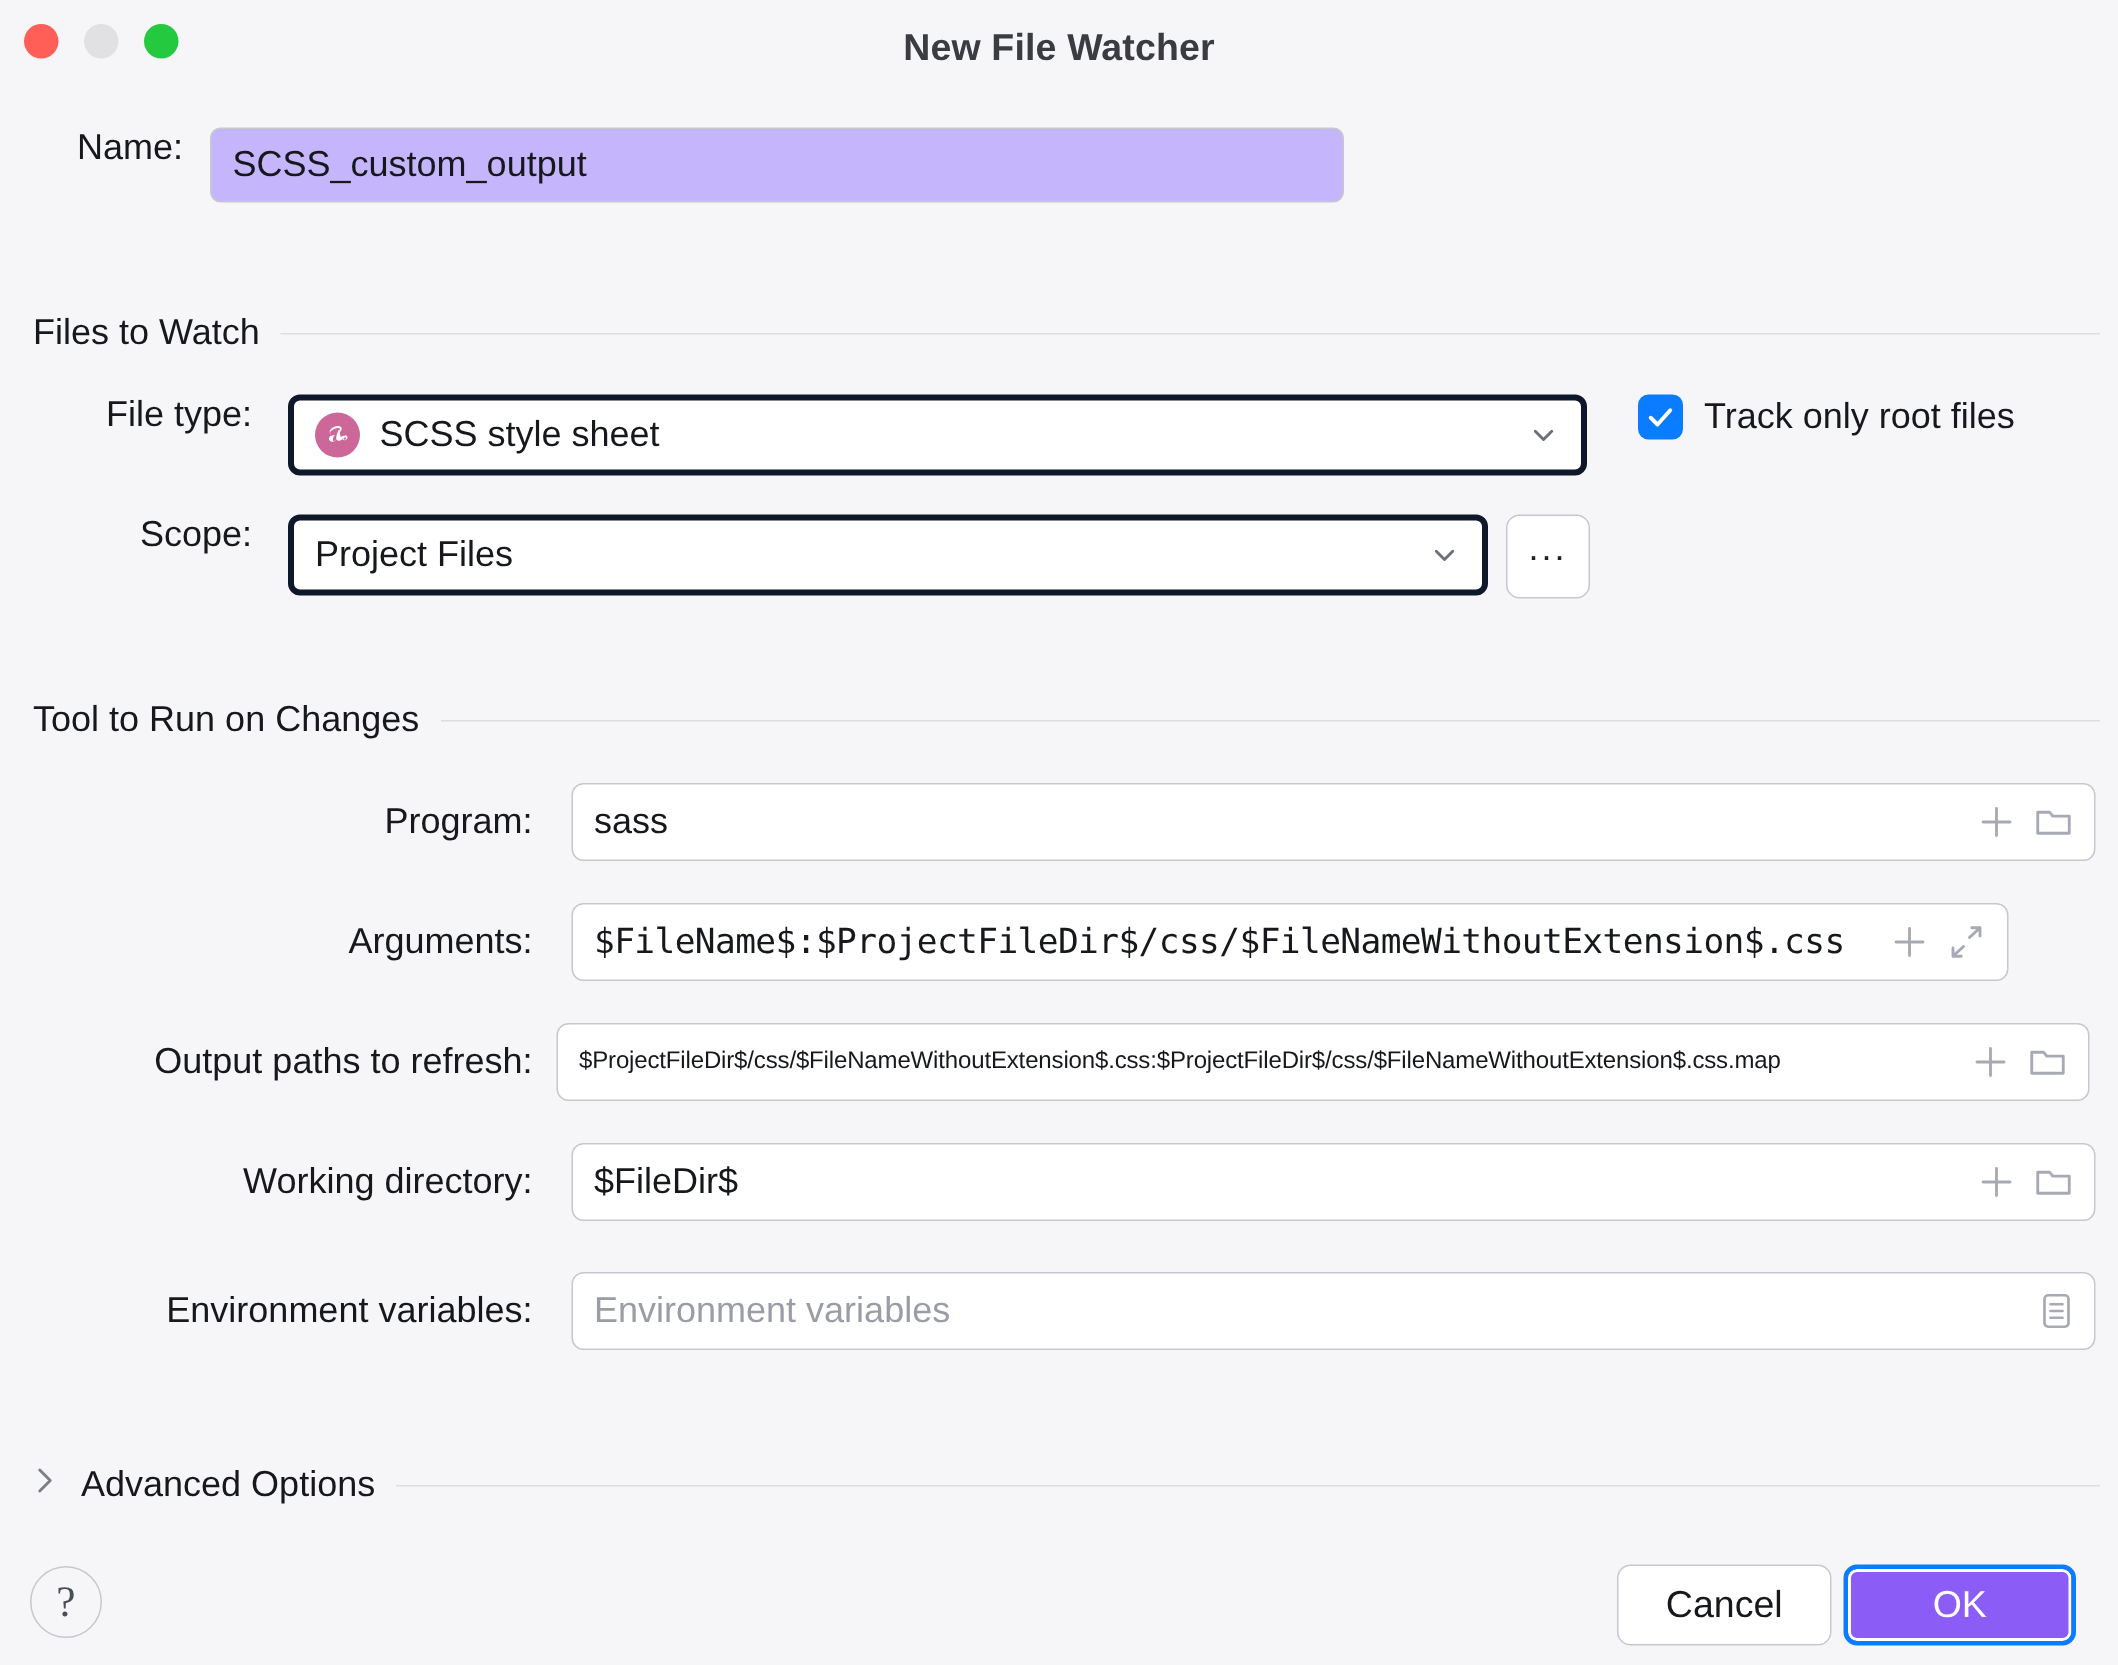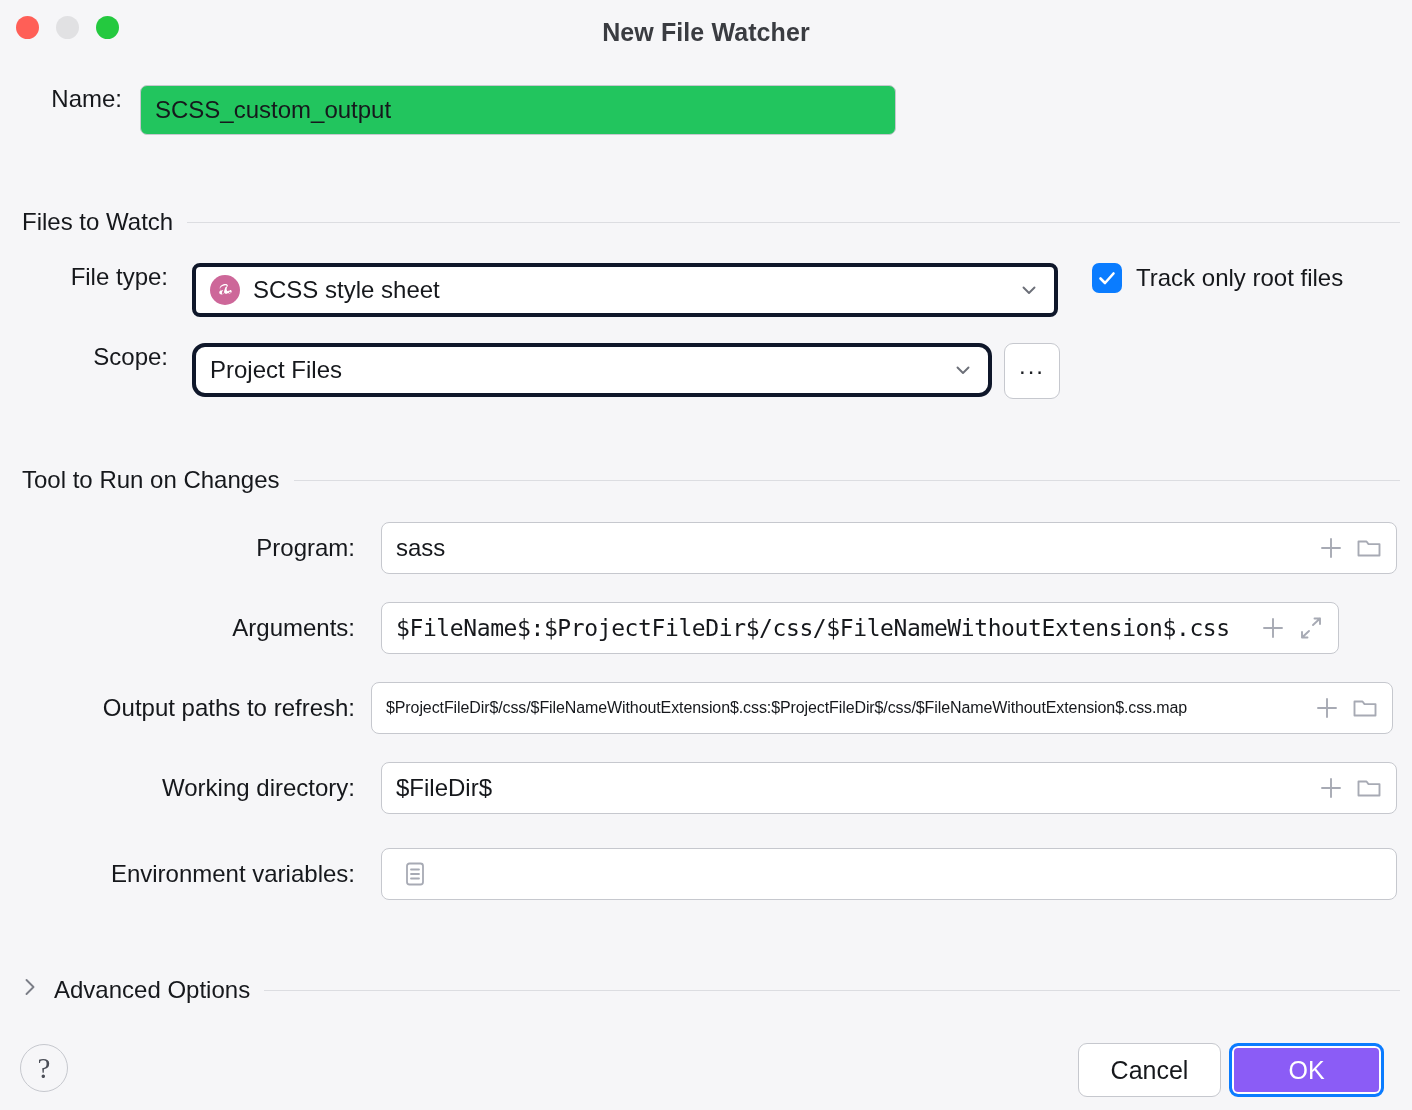--- a/index.html
+++ b/index.html
@@ -62,21 +62,21 @@
   }
 
   
   #name-row { top: 85px; left: 0; width: 100%; }
   #name-row .lbl { width: 100px; margin-left: 22px; }
   .name-input {
     margin-left: 18px;
     width: 756px;
     height: 50px;
     box-sizing: border-box;
-    background: #22c55e;
+    background: #c4b5fd;
     border: 1px solid #c6c8ce;
     border-radius: 7px;
     font-size: 24px;
     font-family: "Liberation Sans", sans-serif;
     color: #16181c;
     padding: 0 14px;
     outline: none;
   }
 
   
@@ -171,21 +171,20 @@
   }
   .checkbox svg { display: block; }
   .check-label { font-size: 24px; color: #16181c; white-space: nowrap; }
 
   
   #scope-row { top: 343px; left: 0; width: 100%; }
   #scope-row .lbl { width: 158px; margin-left: 10px; }
   #scope-combo {
     margin-left: 24px;
     width: 800px;
-    border-radius: 13px;
   }
   .dots-btn {
     margin-left: 12px;
     width: 56px;
     height: 56px;
     box-sizing: border-box;
     background: #ffffff;
     border: 1px solid #c6c8ce;
     border-radius: 9px;
     display: flex;
@@ -446,20 +445,21 @@
           <path d="M2.5 5.5 h8 l2 2.6 h11 v11.4 h-21 z" fill="none" stroke="#a7aab4" stroke-width="1.9" stroke-linejoin="round"></path>
         </svg>
       </span>
     </span>
   </div>
 </div>
 
 <div class="toolrow" id="envvars-row">
   <div class="lbl">Environment variables:</div>
   <div class="field" id="envvars-field">
+    <span class="value placeholder">Environment variables</span>
     <span class="adorn">
       <span class="icon-btn">
         <svg width="22" height="26" viewBox="0 0 22 26">
           <rect x="3" y="2.5" width="16" height="21" rx="2.5" fill="none" stroke="#a7aab4" stroke-width="1.8"></rect>
           <path d="M7 8.5 h8 M7 13 h8 M7 17.5 h8" stroke="#a7aab4" stroke-width="1.8" stroke-linecap="round"></path>
         </svg>
       </span>
     </span>
   </div>
 </div>

